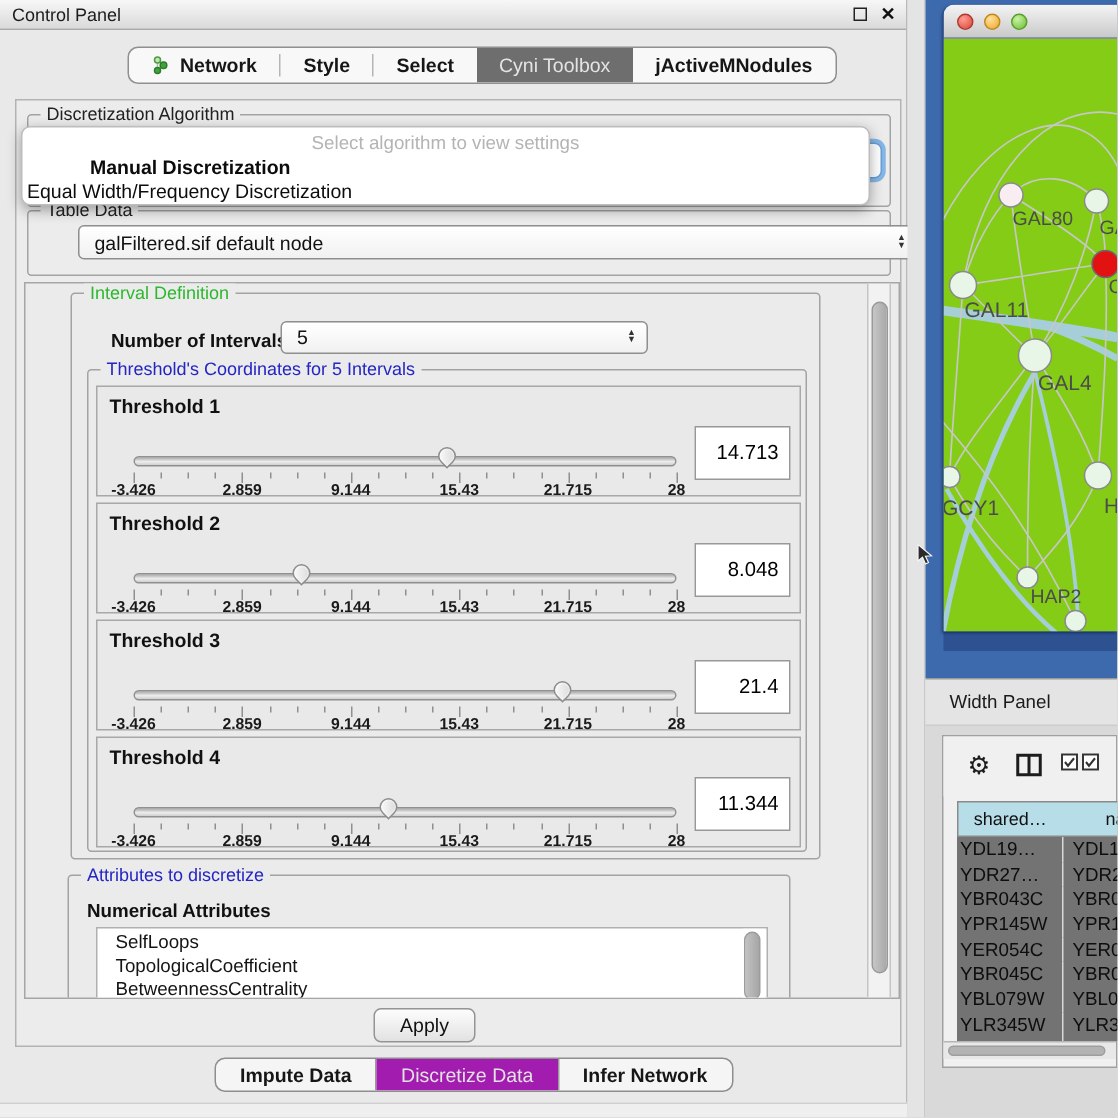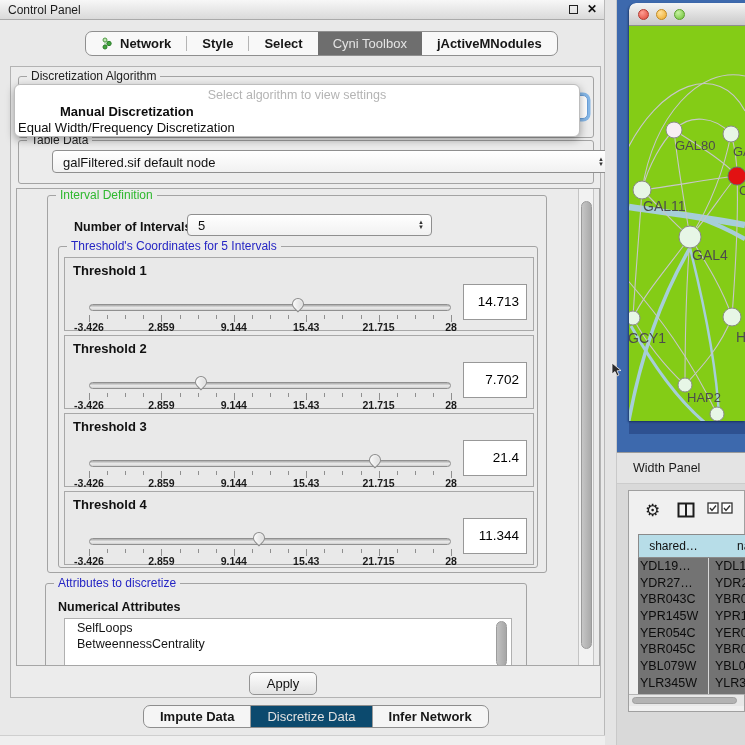--- a/index.html
+++ b/index.html
@@ -72,21 +72,21 @@
   .attr-list{position:absolute;left:18px;top:34px;width:448px;height:56px;background:#fff;border:1px solid #b0b0b0;overflow:hidden;}
   .attr-item{font-size:12.5px;color:#141414;line-height:15.5px;padding-left:12px;white-space:nowrap;}
   .attr-vsb{position:absolute;right:1px;top:0;width:15px;height:100%;background:#fff;}
   .attr-vsb .vthumb{position:absolute;left:1px;top:2px;width:11px;height:46px;border-radius:6px;background:linear-gradient(90deg,#c2c2c2,#a6a6a6);border:1px solid #9c9c9c;}
 
   .apply-btn{position:absolute;left:249px;top:672px;width:68px;height:23px;border:1px solid #949494;border-radius:5px;background:linear-gradient(#fdfdfd,#e2e2e2);font-size:13px;color:#111;text-align:center;line-height:21px;}
 
   
   .bottom-tabs{position:absolute;left:143px;top:705px;height:23px;display:flex;border:1px solid #8e8e8e;border-radius:7px;background:#f5f5f5;overflow:hidden;}
   .btab{display:flex;align-items:center;padding:0 16px;font-size:13px;font-weight:bold;color:#161616;white-space:nowrap;}
-  .btab.selected{background:#0c4a6e;color:#e2e2e2;font-weight:normal;}
+  .btab.selected{background:#a21caf;color:#e2e2e2;font-weight:normal;}
   .bsep{width:1px;background:#9a9a9a;}
   .cp-footer{position:absolute;left:0;top:735px;width:605px;height:10px;background:#efefef;border-top:1px solid #cfcfcf;}
 
   
   .divider{position:absolute;left:605px;top:0;width:12px;height:745px;background:#e4e4e4;border-right:1px solid #c9c9c9;}
   .cursor{position:absolute;left:611px;top:362px;z-index:50;}
 
   
   .right-blue{position:absolute;left:617px;top:0;width:128px;height:452px;background:#3d69ad;}
   .net-window{position:absolute;left:629px;top:3px;width:116px;height:418px;border-radius:7px 0 0 0;overflow:hidden;box-shadow:-1px 1px 2px rgba(10,25,60,.55);}
@@ -271,21 +271,21 @@
                 <i class="tick major" style="left: 100%;"></i>
               </div>
             <div class="tick-labels">
                 <span style="left: 0%;">-3.426</span>
                 <span style="left: 20%;">2.859</span>
                 <span style="left: 40%;">9.144</span>
                 <span style="left: 60%;">15.43</span>
                 <span style="left: 80%;">21.715</span>
                 <span style="left: 100%;">28</span>
               </div>
-            <div class="value-box">7.702</div>
+            <div class="value-box">8.048</div>
           </div>
           <div class="tpanel" style="top:166px">
             <div class="t-label">Threshold 3</div>
             <div class="slider">
                 <div class="track"></div>
                 <div class="thumb" style="left: calc(79% - 6px);"></div>
               </div>
             <div class="ticks">
                 <i class="tick major" style="left: 0%;"></i>
                 <i class="tick" style="left: 5%;"></i>
@@ -360,20 +360,21 @@
           </div>
         </div>
       </div>
 
       <div class="groupbox group-attrs">
         <span class="gtitle blue">Attributes to discretize</span>
         <span class="num-label">Numerical Attributes</span>
         <div class="attr-list">
           <div class="attr-items" style="padding-top:2px;">
               <div class="attr-item">SelfLoops</div>
+              <div class="attr-item">TopologicalCoefficient</div>
               <div class="attr-item">BetweennessCentrality</div>
             </div>
           <div class="attr-vsb">
               <div class="vthumb"></div>
             </div>
         </div>
       </div>
 
       <div class="pane-vsb">
         <div class="vthumb"></div>

